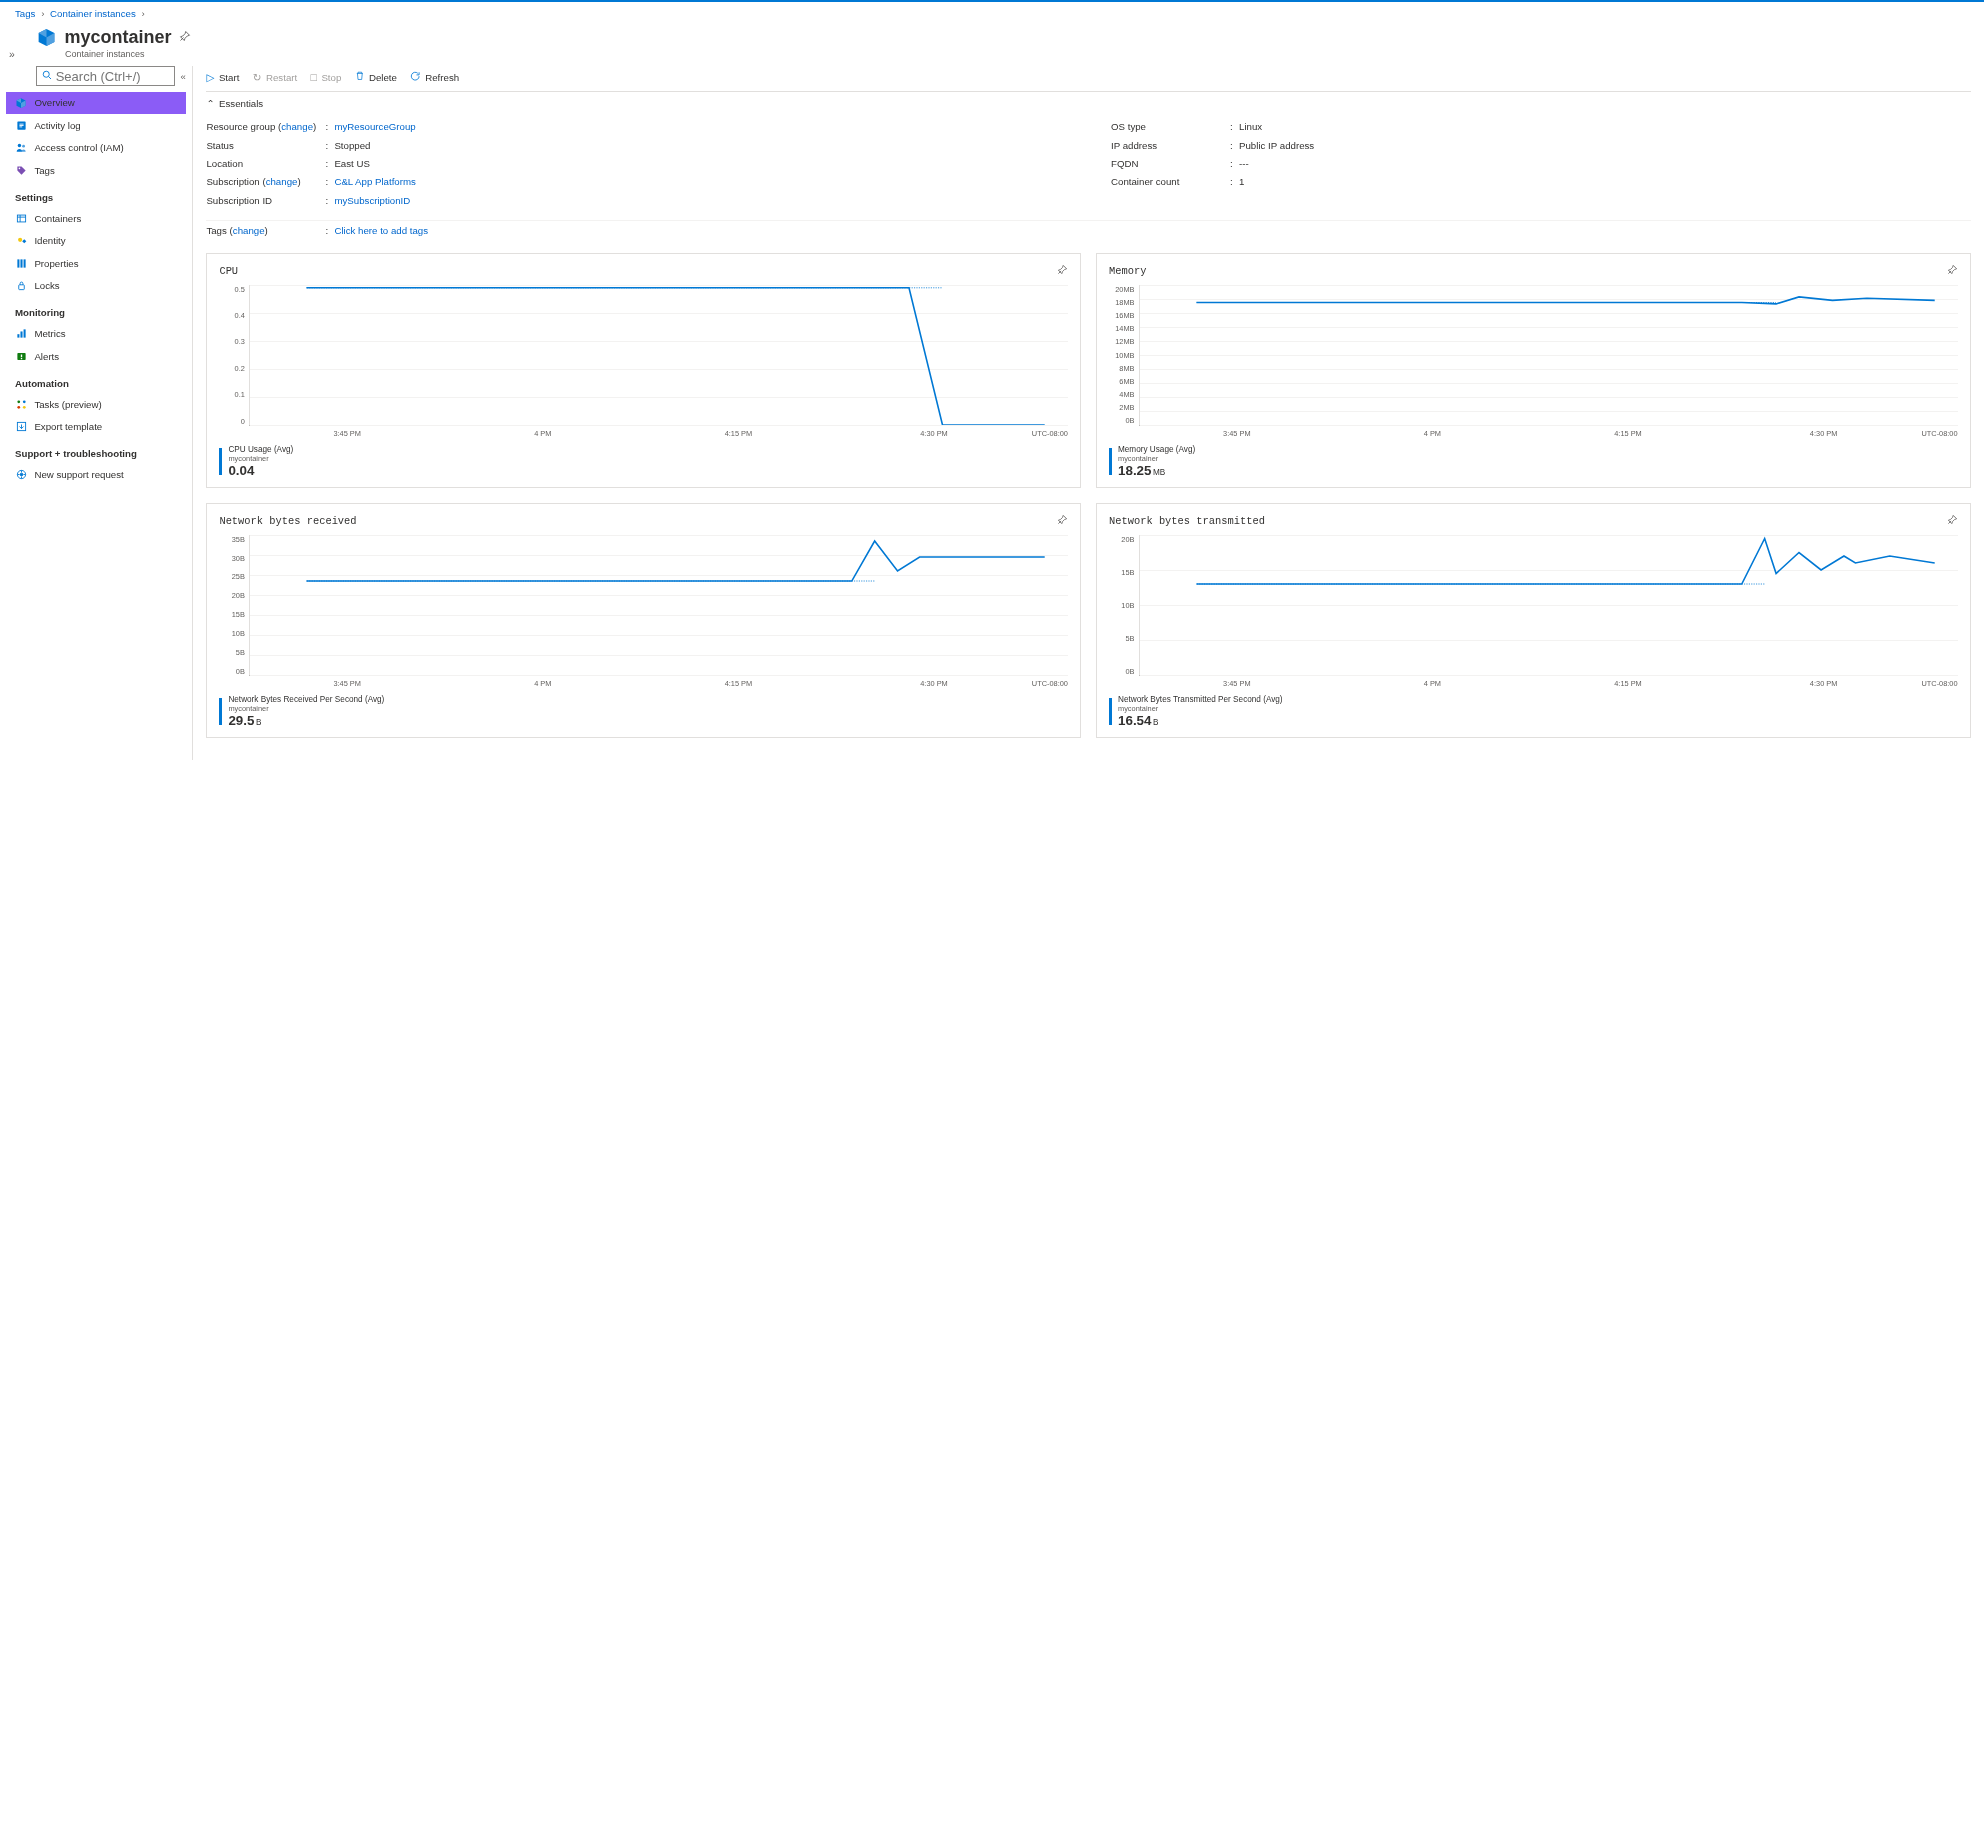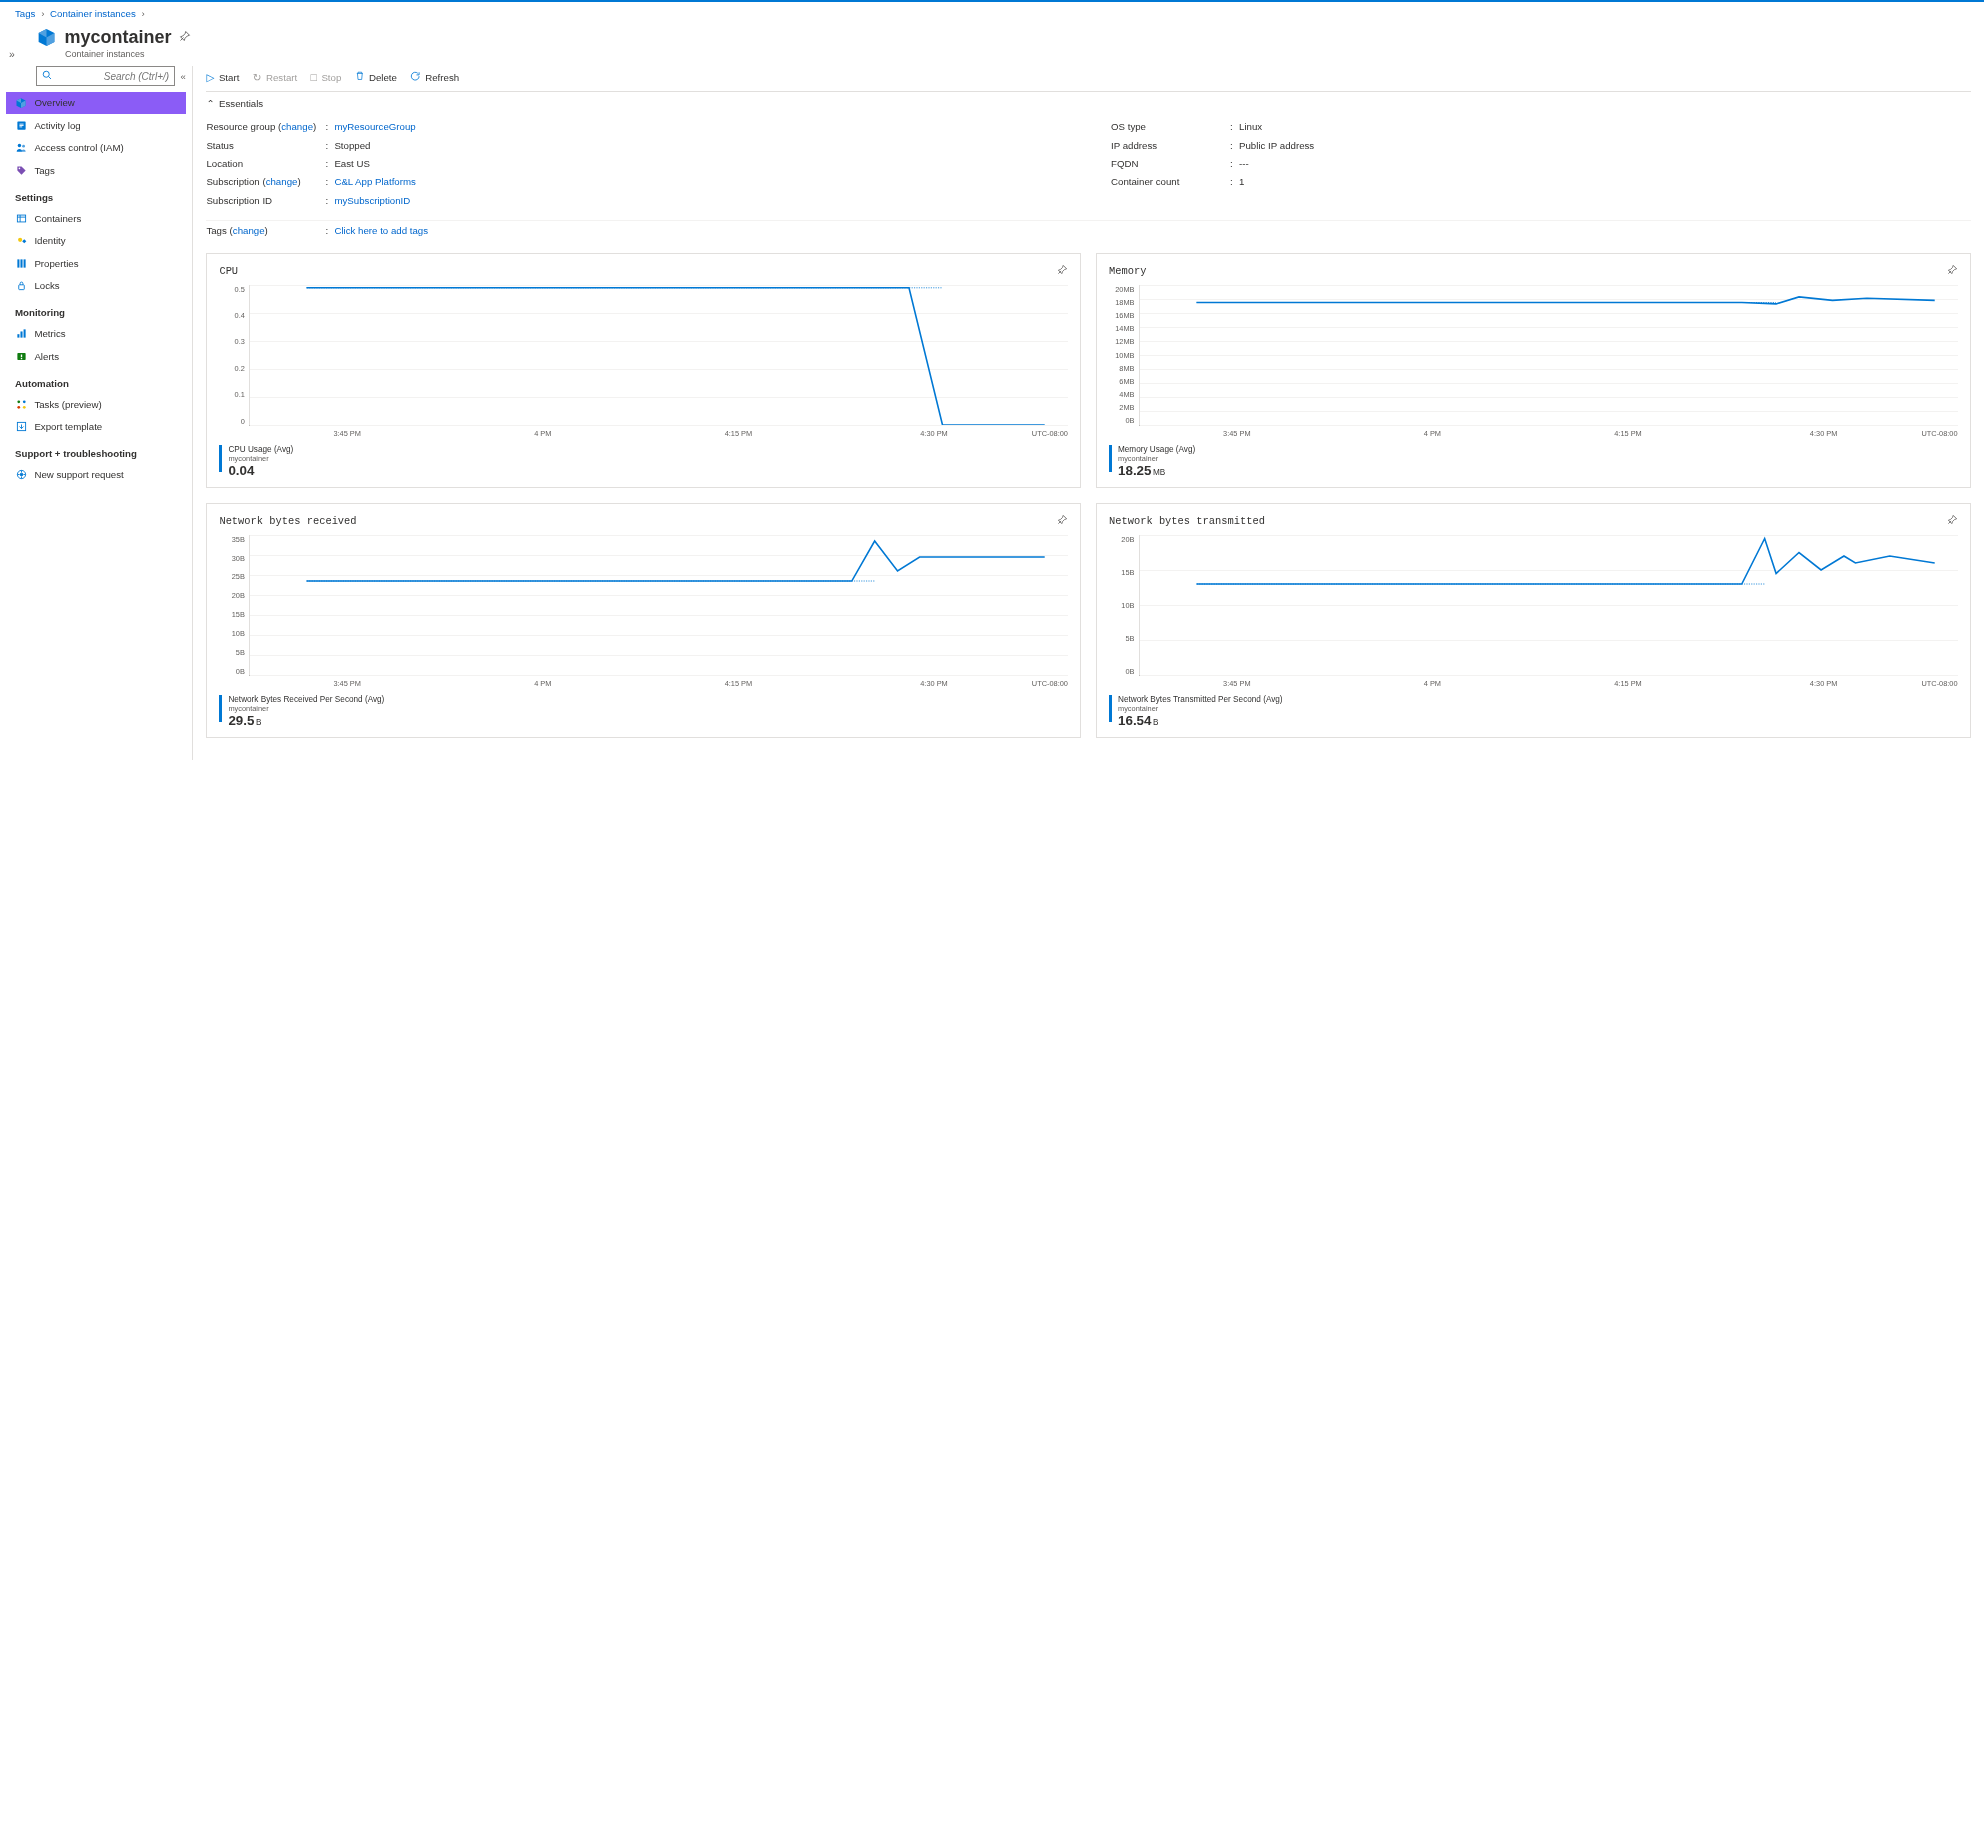--- a/index.html
+++ b/index.html
@@ -52,24 +52,23 @@
   .search-box {
     flex: 1;
     border: 0.7px solid #8a8886;
     height: 19.3px;
     display: flex; align-items: center;
     padding: 0 4.5px;
     gap: 4.5px;
   }
   .search-box input {
     border: none; outline: none;
-    font-size: 10px; font-style: italic;
+    font-size: 13px; 
     width: 100%;
     color: #605e5c;
-    text-align: right;
   }
   .collapse-icon { color: #605e5c; cursor: pointer; font-size: 9.7px; }
   .nav-item {
     display: flex; align-items: center;
     gap: 7.4px; padding: 5.2px 7.4px 5.2px 9px;
     cursor: pointer; font-size: 9.7px;
     color: #323130;
   }
   .nav-item.selected { background: #8b5cf6; }
   .nav-item .icon { width: 12px; height: 12px; display: inline-flex; align-items: center; justify-content: center; font-size: 10.4px; }
@@ -140,21 +139,21 @@
   .gridlines { position: absolute; inset: 0; }
   .gridlines .gl { position: absolute; left:0; right:0; border-top: 0.7px solid #f3f2f1; }
   .x-axis {
     display: flex; margin-left: 30px;
     font-size: 7.4px; color: #605e5c;
     padding-top: 3px;
   }
   .x-axis .xt { flex:1; text-align: center; }
   .x-axis .tz { white-space: nowrap; }
   .chart-legend {
-    display: flex; gap: 6px;
+    display: flex; align-items: center; gap: 6px;
     margin-top: 7.4px;
   }
   .legend-bar { width: 3px; height: 27px; background: #0078d4; }
   .legend-text .lt1 { font-size: 8.2px; color: #323130; }
   .legend-text .lt2 { font-size: 7.4px; color: #605e5c; }
   .legend-text .lt-val { font-size: 13.4px; font-weight: 600; }
   .legend-text .lt-unit { font-size: 8.2px; font-weight: 400; margin-left: 1.5px;}
   svg.plot-svg { position: absolute; inset: 0; width: 100%; height: 100%; }
 </style>
 </head>

